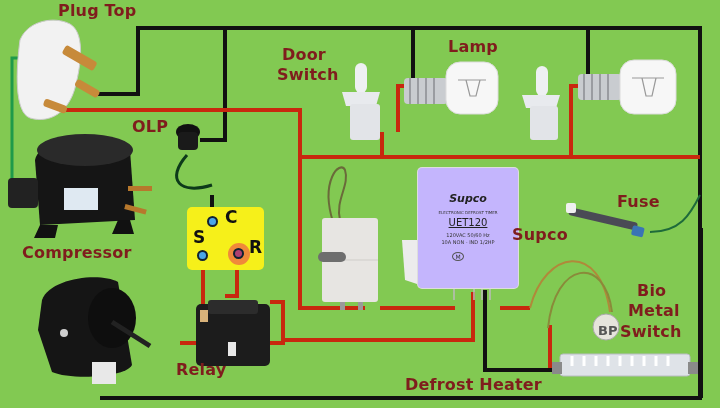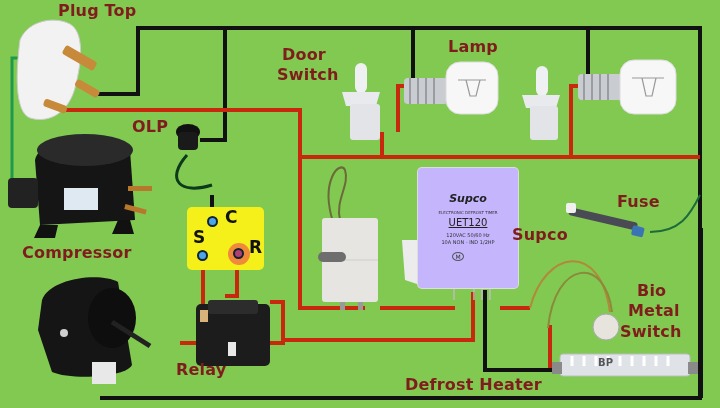--- a/index.html
+++ b/index.html
@@ -185,21 +185,21 @@
 
 <div class="timer-face">
   <div class="timer-txt" style="top:24px;font-size:11px;font-style:italic;font-weight:bold;color:#222;">Supco</div>
   <div class="timer-txt" style="top:42px;font-size:4px;">ELECTRONIC DEFROST TIMER</div>
   <div class="timer-txt" style="top:49px;font-size:10px;color:#222;text-decoration:underline;">UET120</div>
   <div class="timer-txt" style="top:64px;font-size:5px;">120VAC 50/60 Hz</div>
   <div class="timer-txt" style="top:71px;font-size:5px;">10A NON - IND 1/2HP</div>
   <div class="timer-txt" style="top:84px;left:34px;width:10px;font-size:6px;border:1px solid #555;border-radius:50%;">M</div>
 </div>
 
-<div class="lbl" style="left:598px;top:322px;font-size:10px;color:#555;margin-top:32px;">BP</div>
+<div class="lbl" style="left:598px;top:322px;font-size:13px;color:#555;">BP</div>
 
 <div class="lbl" style="left:58px;top:2px;">Plug Top</div>
 <div class="lbl" style="left:282px;top:46px;">Door</div>
 <div class="lbl" style="left:277px;top:66px;">Switch</div>
 <div class="lbl" style="left:448px;top:38px;">Lamp</div>
 <div class="lbl" style="left:132px;top:118px;">OLP</div>
 <div class="lbl" style="left:617px;top:193px;">Fuse</div>
 <div class="lbl" style="left:22px;top:244px;">Compressor</div>
 <div class="lbl" style="left:512px;top:226px;">Supco</div>
 <div class="lbl" style="left:637px;top:282px;">Bio</div>

